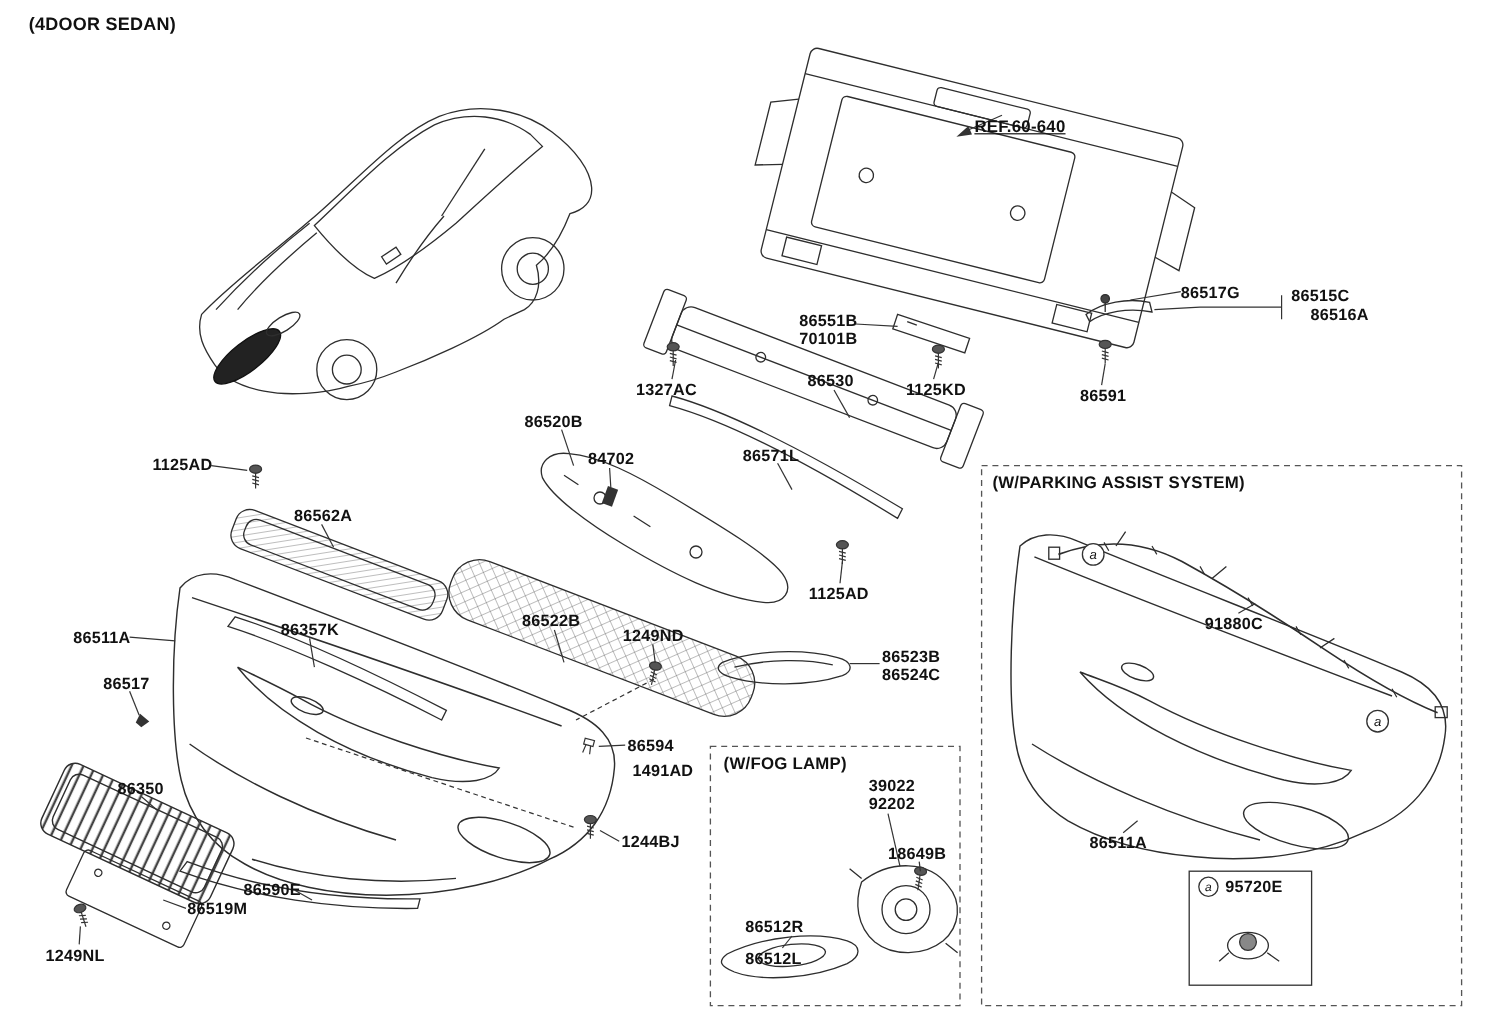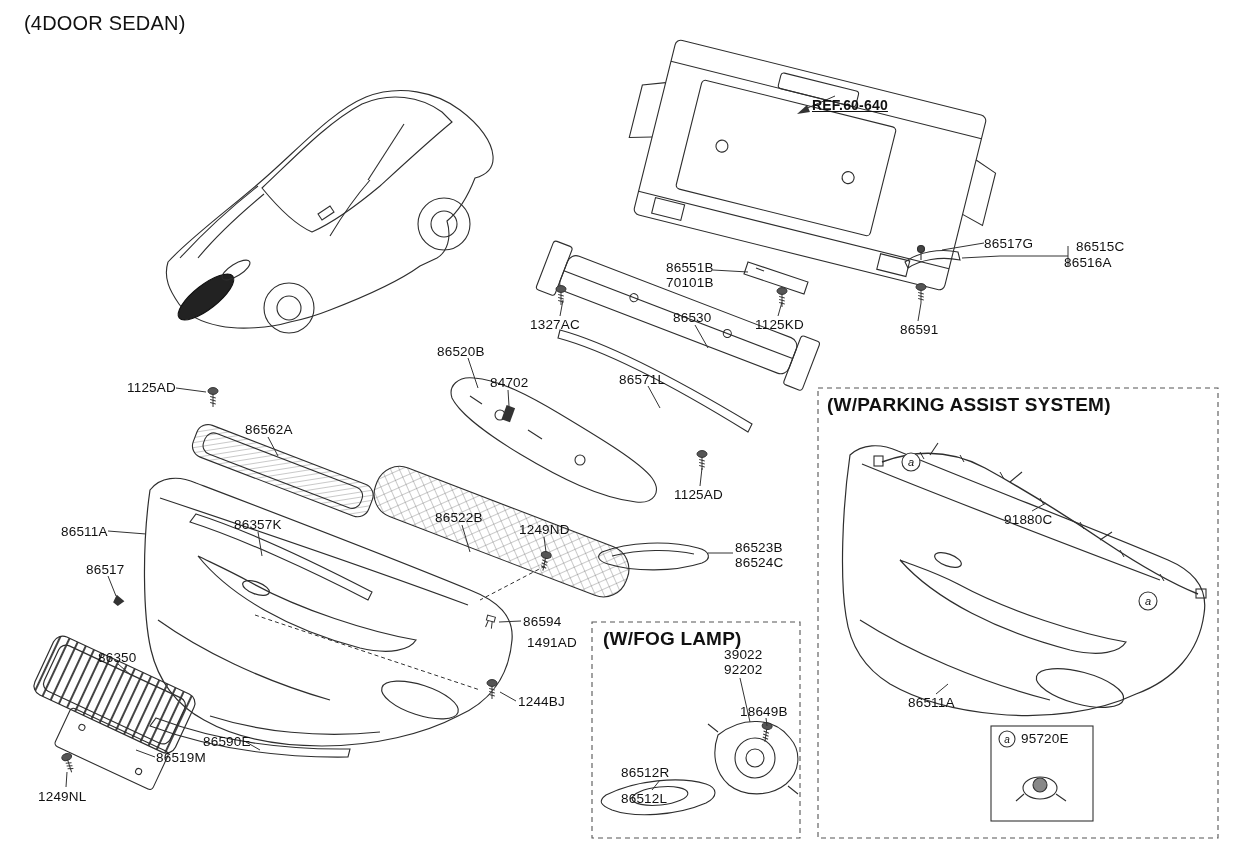--- a/index.html
+++ b/index.html
@@ -1,21 +1,21 @@
 <!DOCTYPE html>
 <html><head>
 <meta charset="utf-8">
 <style>
   html,body{margin:0;padding:0;background:#fff;}
   .page{position:relative;width:1258px;height:848px;background:#fff;overflow:hidden;
         font-family:"Liberation Sans",sans-serif;color:#111;}
   .page svg{position:absolute;left:0;top:0;}
-  .lbl{position:absolute;font-size:13.5px;font-weight:400;letter-spacing:.2px;white-space:nowrap;color:#111;}
-  .title{font-size:20px;font-weight:400;}
-  .boxtitle{font-size:19px;font-weight:700;}
+  .lbl{position:absolute;font-size:13.5px;font-weight:700;letter-spacing:.2px;white-space:nowrap;color:#111;}
+  .title{font-size:15px;font-weight:700;}
+  .boxtitle{font-size:14px;font-weight:700;}
   .ref{font-size:14px;font-weight:700;text-decoration:underline;margin-top:21px;}
 </style>
 </head>
 <body>
 
 <div class="page">
 
 <svg width="1258" height="848" viewBox="0 0 1258 848">
   <defs>
     <pattern id="mesh" width="8" height="8" patternUnits="userSpaceOnUse" patternTransform="rotate(45)">
@@ -249,21 +249,21 @@
     <line x1="255" y1="615" x2="480" y2="690" stroke-dasharray="4 3"></line>
     <line x1="545" y1="566" x2="480" y2="600" stroke-dasharray="4 3"></line>
   </g>
 </svg>
 
 <div class="lbl title" style="left:24px;top:12px">(4DOOR SEDAN)</div>
 <div class="lbl ref" style="left:812px;top:76px">REF.60-640</div>
 
 <div class="lbl" style="left:984px;top:236px">86517G</div>
 <div class="lbl" style="left:1076px;top:239px">86515C</div>
-<div class="lbl" style="left:1064px;top:255px">86516A</div>
+<div class="lbl" style="left:1092px;top:255px">86516A</div>
 <div class="lbl" style="left:666px;top:260px">86551B</div>
 <div class="lbl" style="left:666px;top:275px">70101B</div>
 <div class="lbl" style="left:530px;top:317px">1327AC</div>
 <div class="lbl" style="left:673px;top:310px">86530</div>
 <div class="lbl" style="left:755px;top:317px">1125KD</div>
 <div class="lbl" style="left:900px;top:322px">86591</div>
 <div class="lbl" style="left:437px;top:344px">86520B</div>
 <div class="lbl" style="left:490px;top:375px">84702</div>
 <div class="lbl" style="left:619px;top:372px">86571L</div>
 <div class="lbl" style="left:127px;top:380px">1125AD</div>

